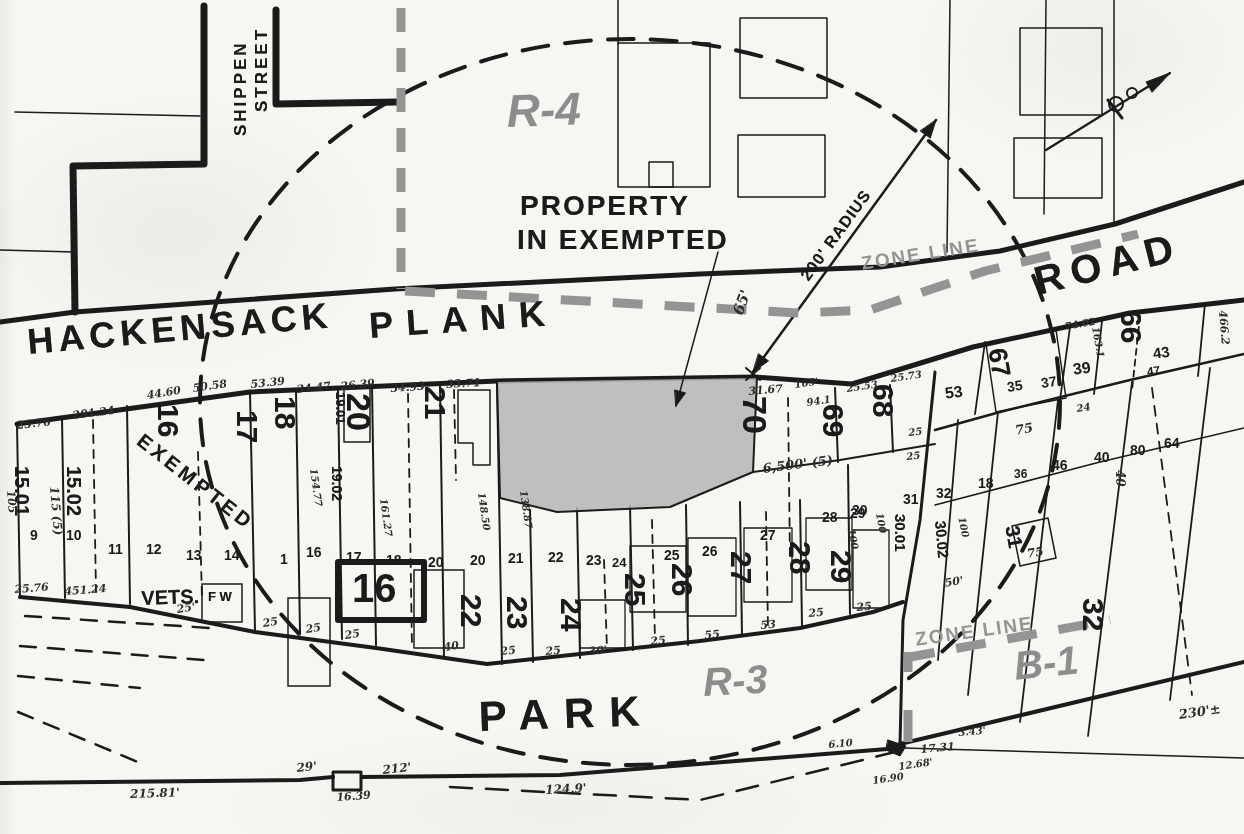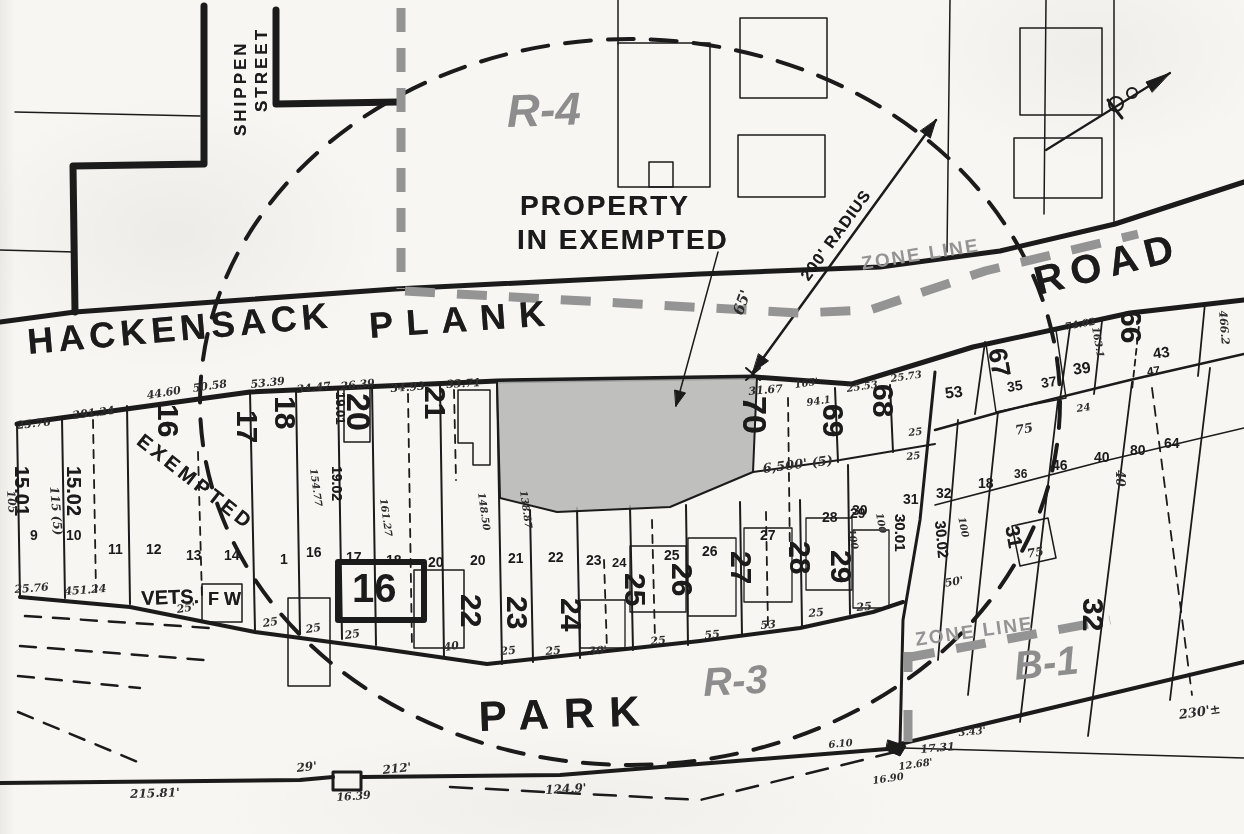--- a/index.html
+++ b/index.html
@@ -183,21 +183,21 @@
       <div class="lbl zb" style="left: 702px; top: 662px; font-size: 40px; transform: rotate(-3deg);">R-3</div>
       <div class="lbl zb" style="left: 1012px; top: 646px; font-size: 40px; transform: rotate(-6deg);">B-1</div>
       <div class="lbl zt" style="left: 860px; top: 254px; font-size: 19px; transform: rotate(-9deg); letter-spacing: 2px;">ZONE LINE</div>
       <div class="lbl zt" style="left: 914px; top: 630px; font-size: 19px; transform: rotate(-8deg); letter-spacing: 2px;">ZONE LINE</div>
       <div class="lbl st" style="left: 520px; top: 192px; font-size: 28px; letter-spacing: 2px;">PROPERTY</div>
       <div class="lbl st" style="left: 517px; top: 226px; font-size: 28px; letter-spacing: 2px;">IN EXEMPTED</div>
       <div class="lbl st" style="left: 798px; top: 274px; font-size: 16px; transform: rotate(-54deg); letter-spacing: 1px;">200' RADIUS</div>
       <div class="lbl dm" style="left: 731px; top: 312px; font-size: 15px; transform: rotate(-70deg);">65'</div>
       <div class="lbl st" style="left: 146px; top: 430px; font-size: 20px; transform: rotate(38deg); letter-spacing: 4px;">EXEMPTED</div>
       <div class="lbl st" style="left: 141px; top: 588px; font-size: 20px; transform: rotate(-2deg);">VETS.</div>
-      <div class="lbl st" style="left: 208px; top: 590px; font-size: 18px; text-align: center;">F W</div>
+      <div class="lbl st" style="left: 208px; top: 590px; font-size: 13px; text-align: center;">F W</div>
       <div class="lbl bb" style="left: 352px; top: 568px; font-size: 40px;">16</div>
       <div class="lbl lb" style="left: 32px; top: 466px; font-size: 20px; transform: rotate(90deg);">15.01</div>
       <div class="lbl lb" style="left: 84px; top: 466px; font-size: 20px; transform: rotate(90deg);">15.02</div>
       <div class="lbl lb" style="left: 183px; top: 404px; font-size: 30px; transform: rotate(90deg);">16</div>
       <div class="lbl lb" style="left: 262px; top: 410px; font-size: 30px; transform: rotate(90deg);">17</div>
       <div class="lbl lb" style="left: 300px; top: 396px; font-size: 30px; transform: rotate(90deg);">18</div>
       <div class="lbl lb" style="left: 347px; top: 392px; font-size: 13px; transform: rotate(90deg);">19.01</div>
       <div class="lbl lb" style="left: 344px; top: 466px; font-size: 14px; transform: rotate(90deg);">19.02</div>
       <div class="lbl lb" style="left: 376px; top: 393px; font-size: 34px; transform: rotate(90deg);">20</div>
       <div class="lbl lb" style="left: 450px; top: 386px; font-size: 30px; transform: rotate(90deg);">21</div>

